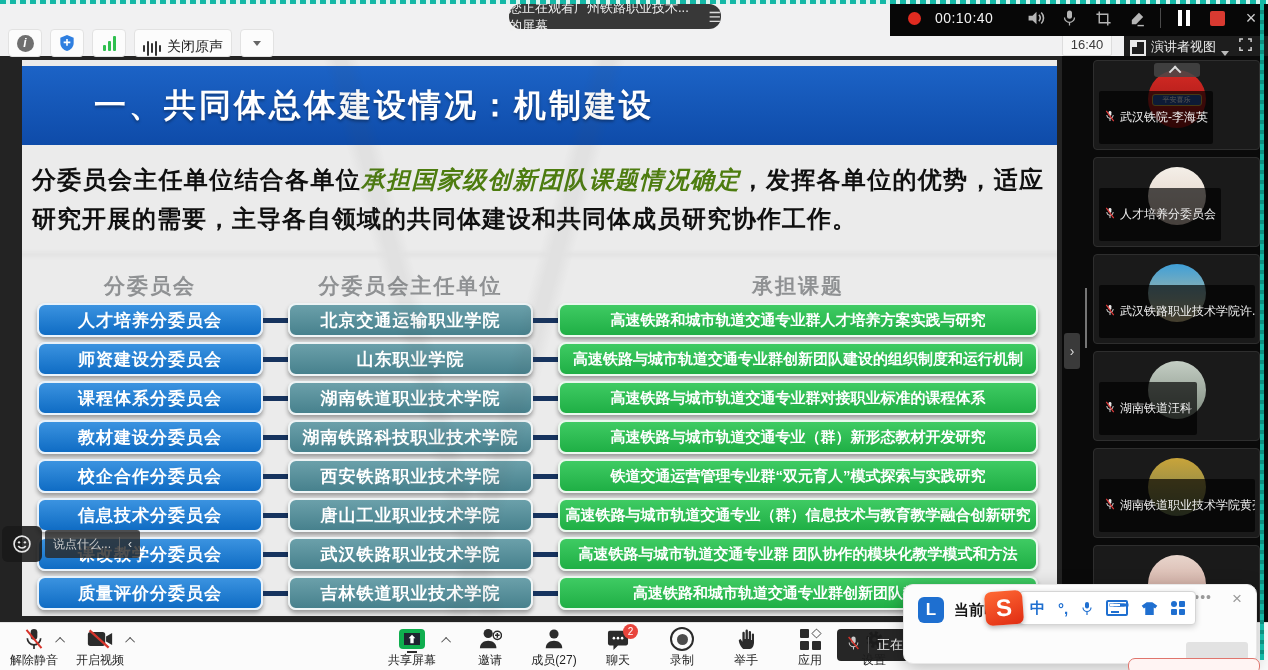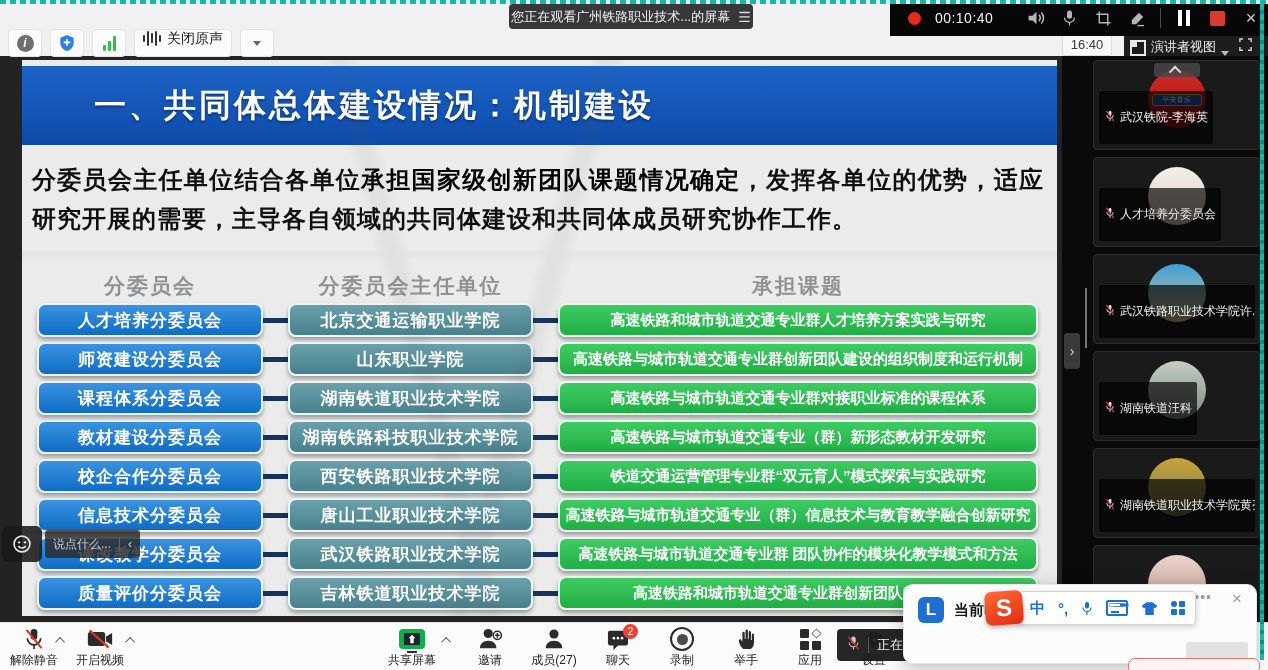--- a/index.html
+++ b/index.html
@@ -7,22 +7,22 @@
        background:#f1f1f2;font-family:"Liberation Sans",sans-serif;
        -webkit-font-smoothing:antialiased;}
 
   
   .teal-top{position:absolute;left:0;top:0;width:1268px;height:4px;z-index:40;
     background:repeating-linear-gradient(90deg,#14b8a6 0 6px,#d9f7f1 6px 10px);}
   .teal-right{position:absolute;left:1260px;top:4px;width:4px;height:656px;z-index:40;
     background:repeating-linear-gradient(180deg,#14b8a6 0 6px,#0e8f80 6px 10px);}
 
   
-  .share-banner{position:absolute;left:509px;top:4px;width:244px;height:25px;z-index:16;
-    background:rgba(40,40,40,.92);border-radius:4px;color:#f0f0f0;font-size:13px;
+  .share-banner{position:absolute;left:509px;top:4px;width:212px;height:25px;z-index:16;
+    background:rgba(40,40,40,.92);border-radius:12px;color:#f0f0f0;font-size:13px;
     display:flex;align-items:center;justify-content:center;gap:8px;}
   .menu-glyph{color:#ddd;font-size:14px;cursor:pointer;}
 
   
   .rec-bar{position:absolute;left:890px;top:0;width:378px;height:36px;background:#070707;
     z-index:15;display:flex;align-items:center;gap:0;color:#c9c9c9;}
   .rec-dot{width:13px;height:13px;border-radius:50%;background:#e02b20;margin:0 14px 0 18px;}
   .rec-time{color:#f2f2f2;font-size:14px;letter-spacing:.5px;margin-right:26px;}
   .rec-ic{width:34px;height:26px;display:flex;align-items:center;justify-content:center;cursor:pointer;}
   .rec-div{width:1px;height:20px;background:#4a4a4a;margin:0 6px;}
@@ -32,21 +32,21 @@
   .rec-close{color:#cfcfcf;font-size:18px;line-height:18px;}
 
   
   .subbar{position:absolute;left:8px;top:30px;height:26px;display:flex;align-items:center;gap:8px;z-index:14;}
   .sub-box{height:26px;min-width:26px;background:#fcfcfc;border:1px solid #e2e2e2;border-radius:4px;
     display:flex;align-items:center;justify-content:center;padding:0 3px;cursor:pointer;}
   .info-circle{width:17px;height:17px;border-radius:50%;background:#6f6f6f;color:#fff;
     font-size:12px;font-weight:bold;display:flex;align-items:center;justify-content:center;font-style:italic;}
   .sig{display:flex;align-items:flex-end;gap:2px;height:15px;}
   .sig i{display:block;width:3px;background:#2fbf4f;border-radius:1px;}
-  .mute-orig{display:flex;align-items:flex-start;gap:6px;padding:0 8px;font-size:14px;color:#222;}
+  .mute-orig{display:flex;align-items:flex-end;gap:6px;padding:0 8px;font-size:14px;color:#222;}
   .wave{display:flex;align-items:center;gap:2px;height:16px;}
   .wave i{display:block;width:2px;background:#333;border-radius:1px;}
   .caret-dn{width:0;height:0;border-left:4px solid transparent;border-right:4px solid transparent;
     border-top:5px solid #666;}
 
   
   .clock-box{position:absolute;left:1062px;top:33px;width:48px;height:21px;z-index:14;
     background:#f7f7f7;border:1px solid #ddd;border-radius:2px;color:#3a3a3a;font-size:13px;
     display:flex;align-items:center;justify-content:center;}
   .view-strip{position:absolute;left:1124px;top:30px;width:144px;height:26px;background:#1d1d1d;
@@ -63,21 +63,21 @@
     background:
       linear-gradient(105deg,transparent 48%,#555 49%,#555 50%,transparent 51%),
       linear-gradient(75deg,transparent 38%,#555 39%,#555 40%,transparent 41%),
       linear-gradient(0deg,transparent 64%,#777 65%,transparent 66%);}
   .band{position:absolute;left:0;top:6px;width:100%;height:79px;
     background:linear-gradient(180deg,#1c63c6,#0e4ba9);display:flex;align-items:center;}
   .band span{color:#fff;font-size:32px;font-weight:bold;letter-spacing:3px;padding-left:72px;
     text-shadow:0 2px 3px rgba(0,0,0,.35);white-space:nowrap;}
   .intro{position:absolute;left:10px;top:100px;width:1012px;margin:0;font-size:24px;font-weight:bold;
     color:#101010;line-height:39px;letter-spacing:1px;text-align:justify;}
-  .intro .red{color:#000000;}
+  .intro .red{color:#4d7c0f;font-style:italic;}
   .t-headers{position:absolute;left:15px;top:212px;display:flex;align-items:center;}
   .t-headers span{font-size:21px;font-weight:bold;color:#8f9193;text-align:center;letter-spacing:2px;}
   .th1{width:226px;} .th-gap{width:25px;} .th2{width:245px;} .th3{width:480px;}
   .t-rows{position:absolute;left:15px;top:243px;display:flex;flex-direction:column;gap:5px;}
   .t-row{display:flex;align-items:center;height:34px;}
   .cell{height:34px;border-radius:8px;border:2px solid rgba(255,255,255,.9);box-sizing:border-box;
     box-shadow:0 3px 4px rgba(0,0,0,.35);display:flex;align-items:center;justify-content:center;
     color:#fff;font-weight:bold;white-space:nowrap;overflow:hidden;}
   .cell-blue {width:226px;background:linear-gradient(180deg,#3b93e0,#0f6cc4);font-size:17px;letter-spacing:1px;}
   .cell-teal {width:245px;background:linear-gradient(180deg,#6ba0aa,#47818d);font-size:17px;letter-spacing:1px;}

